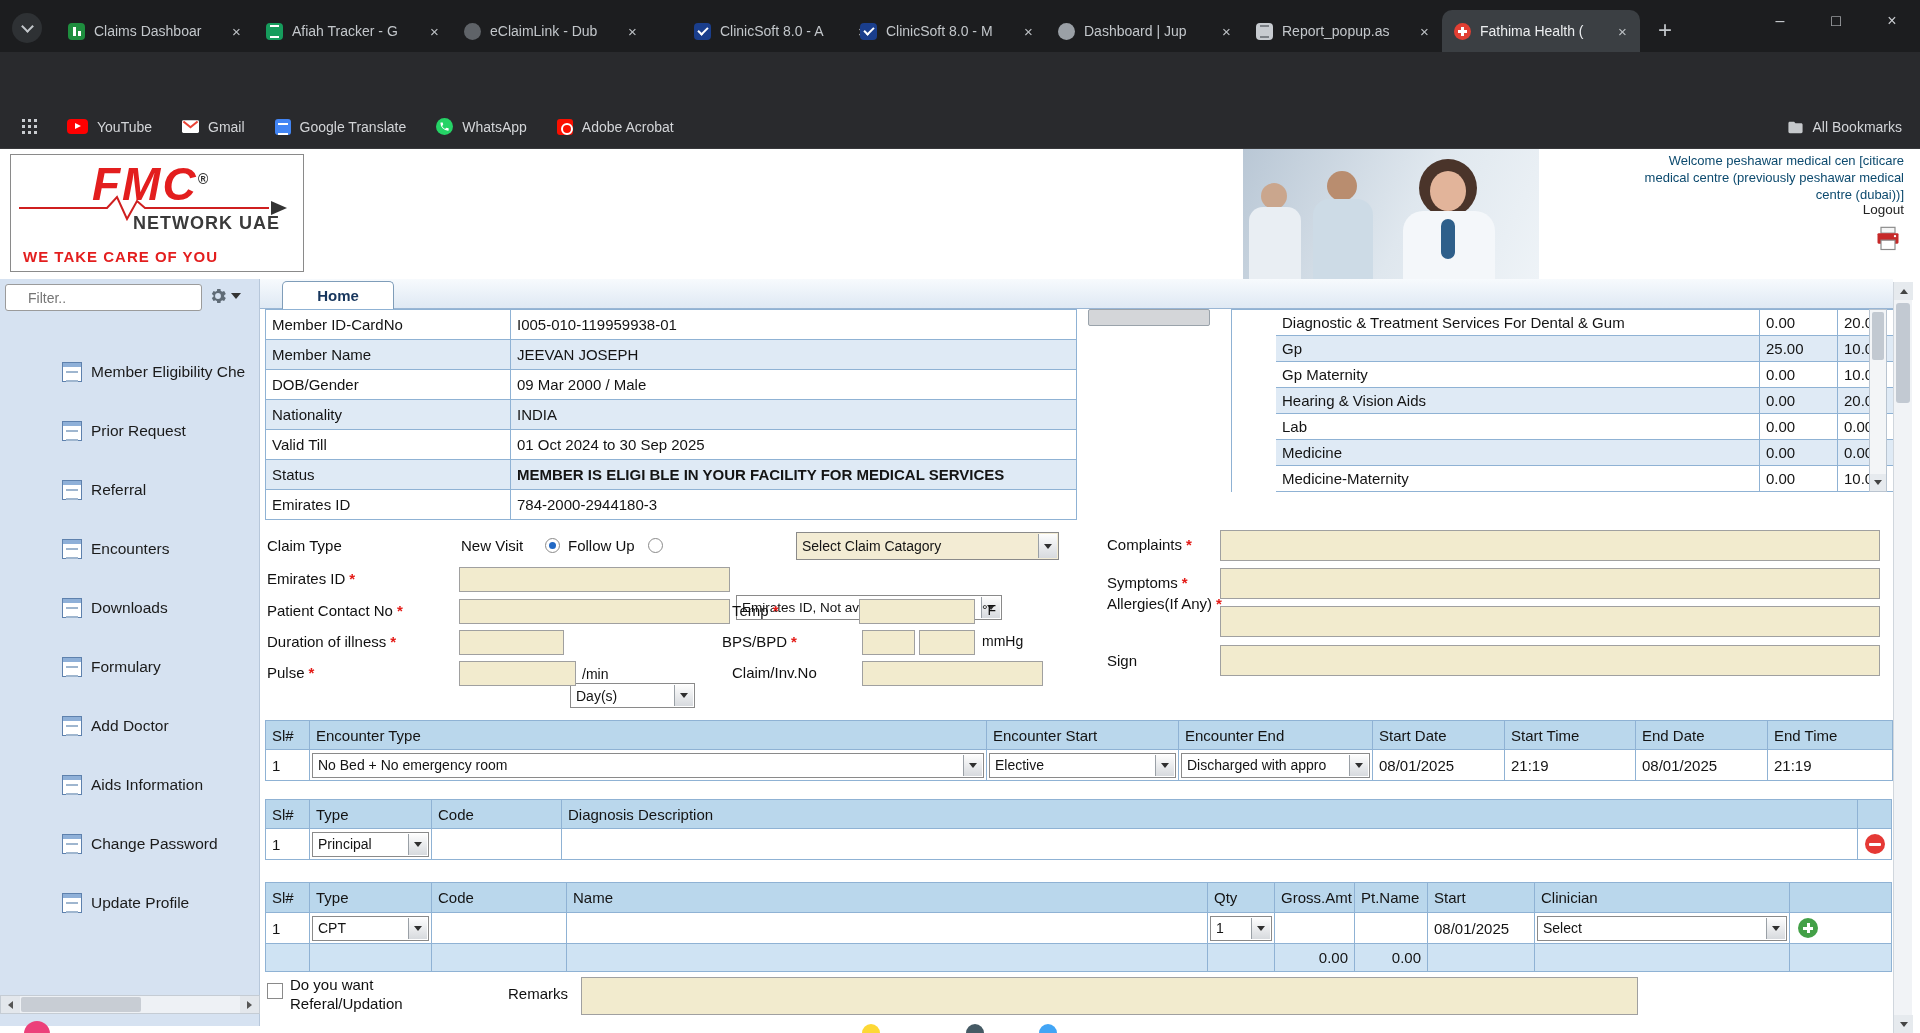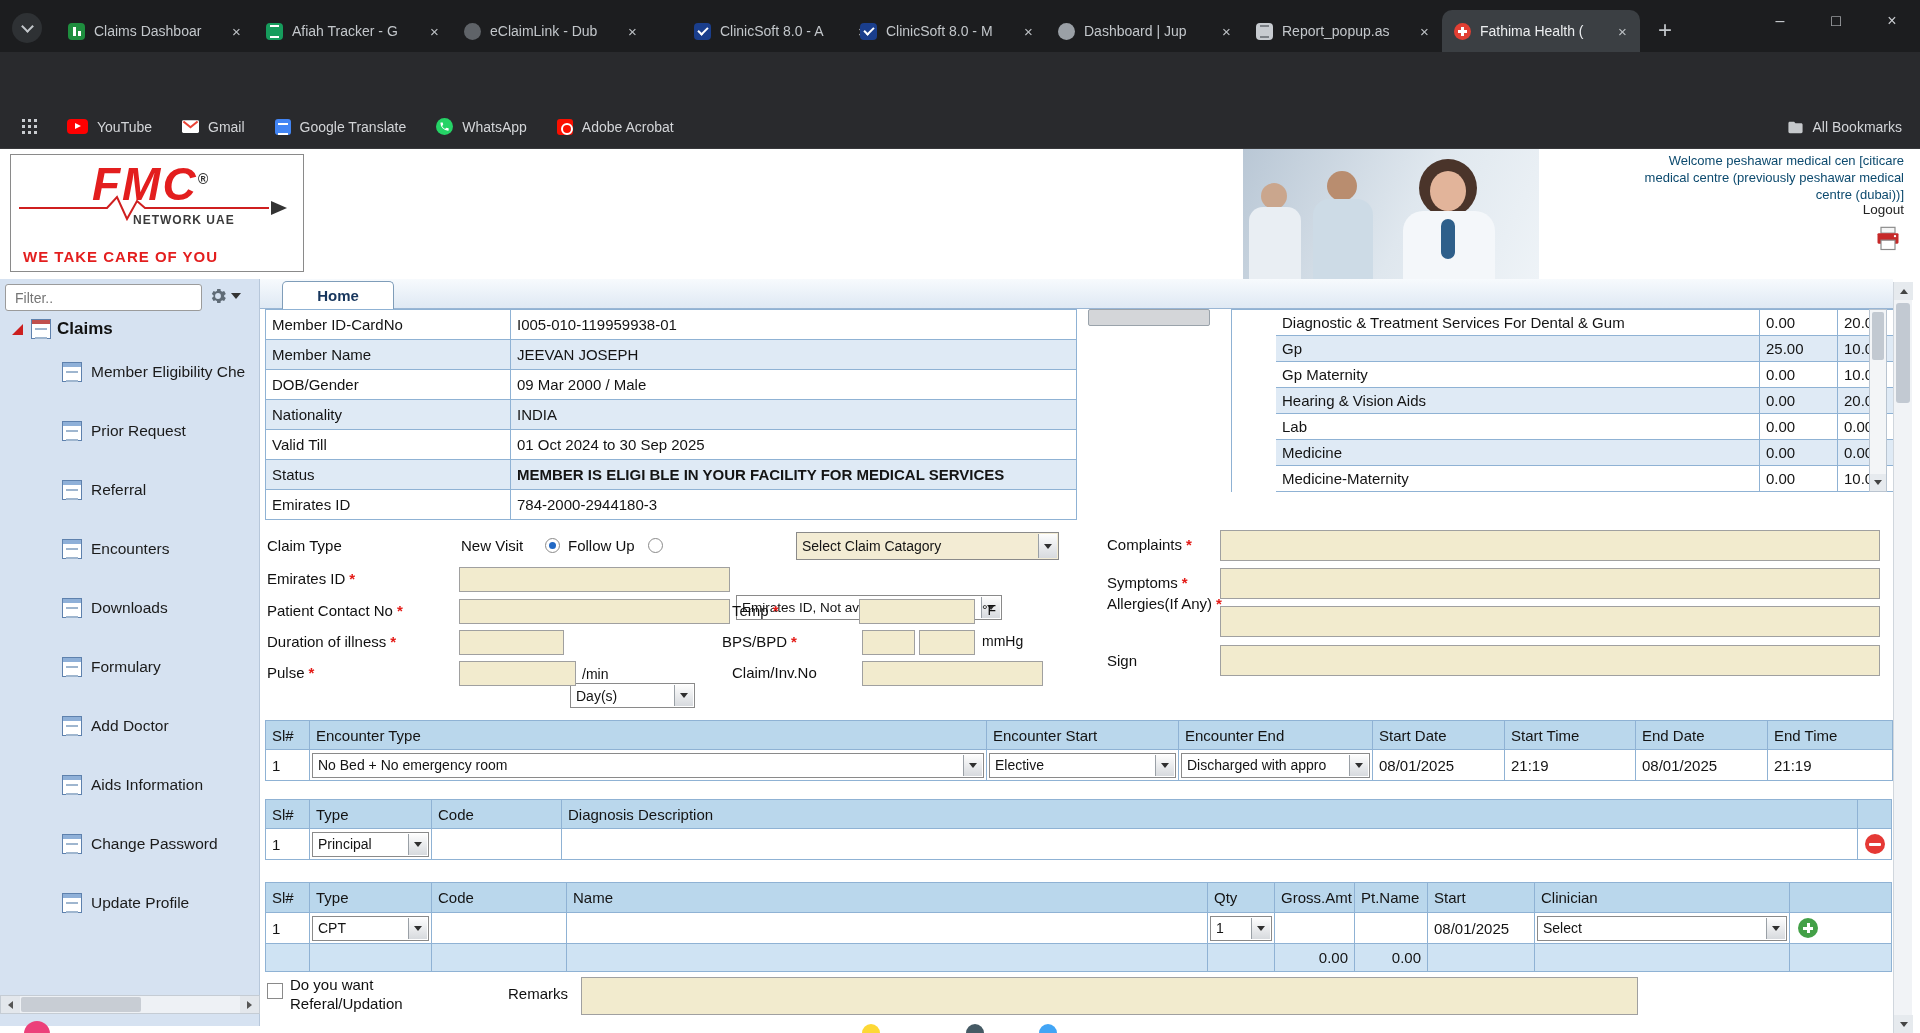--- a/index.html
+++ b/index.html
@@ -43,30 +43,30 @@
   .wa { width:17px; height:17px; background:#25d366; border-radius:50%; display:flex; align-items:center; justify-content:center; }
   .acr { width:16px; height:16px; background:#fa0f00; border-radius:3px; position:relative; }
   .acr::after { content:""; position:absolute; left:4px; top:4px; width:8px; height:8px; border:2px solid #fff; border-radius:50%; }
   .allbk { position:absolute; right:18px; top:0; height:44px; display:inline-flex; align-items:center; gap:9px; }
 
   
   #siteheader { position:absolute; left:0; top:149px; width:1920px; height:130px; background:#fff; }
   .logobox { position:absolute; left:10px; top:5px; width:294px; height:118px; border:1px solid #8a8a8a; background:#fff; }
   .fmc { position:absolute; left:66px; top:2px; font-size:46px; font-weight:bold; font-style:italic; color:#e31e1e; letter-spacing:2px;margin-left:15px; }
   .fmc sup { font-size:14px; color:#333; }
-  .netuae { position:absolute; left:122px; top:58px; font-size:12px; font-weight:bold; color:#3a3a3a; letter-spacing:1px; }
+  .netuae { position:absolute; left:122px; top:58px; font-size:18px; font-weight:bold; color:#3a3a3a; letter-spacing:1px; }
   .tagline { position:absolute; left:12px; bottom:6px; font-size:15px; font-weight:bold; color:#e31e1e; letter-spacing:1px; }
   .photo { position:absolute; left:1243px; top:0; width:296px; height:130px; background:linear-gradient(115deg,#b9c7d5 0%,#dfe7ee 55%,#eef3f7 100%); overflow:hidden; }
   .welcome { position:absolute; right:16px; top:3px; width:278px; text-align:right; font-size:13px; line-height:17px; color:#0c4a6e; }
   .logout { position:absolute; right:16px; top:53px; font-size:13.5px; color:#222; }
   .printer { position:absolute; right:18px; top:76px; width:28px; height:28px; }
 
   
   #sidebar { position:absolute; left:0; top:279px; width:260px; height:747px; background:#d6e2f1; border-right:1px solid #b7c7da; }
-  .flt { position:absolute; left:5px; top:5px; width:197px; height:27px; border:1px solid #9b9b9b; border-radius:3px; padding:0 9px; font-size:14px; background:#fff; color:#333; font-family:inherit; }
+  .flt { position:absolute; left:5px; top:5px; width:197px; height:27px; border:1px solid #9b9b9b; border-radius:3px; padding:0 22px; font-size:14px; background:#fff; color:#333; font-family:inherit; }
   .gearbtn { position:absolute; left:208px; top:7px; display:flex; align-items:center; gap:3px; }
   .tridn { width:0; height:0; border-left:5px solid transparent; border-right:5px solid transparent; border-top:6px solid #333; }
   .claimshdr { position:absolute; left:0; top:33px; width:260px; height:34px; display:flex; align-items:center; }
   .exp { width:0; height:0; border-left:11px solid transparent; border-bottom:11px solid #cc1f1f; margin:0 8px 0 12px; }
   .sic { width:20px; height:20px; background:#fff; border:1px solid #5e81ad; position:relative; flex:none; }
   .sic::before { content:""; position:absolute; left:0; right:0; top:0; height:4px; background:#8fb0d8; }
   .sic::after { content:""; position:absolute; left:3px; right:3px; top:8px; height:7px; border-top:2px solid #9fb6cf; border-bottom:2px solid #9fb6cf; }
   .sic.red::before { background:#c0504d; }
   .claimshdr .cap { font-size:17px; font-weight:bold; color:#111; margin-left:6px; }
   .sbi { position:absolute; left:62px; width:196px; height:34px; display:flex; align-items:center; gap:9px; font-size:15.5px; color:#1b1b1b; white-space:nowrap; overflow:hidden; }
@@ -281,25 +281,20 @@
         </svg></div>
   </div>
 
   <div id="sidebar">
     <input class="flt" placeholder="Filter.." style="">
     <div class="gearbtn">
       <svg width="20" height="20" viewBox="0 0 24 24">
           <path fill="#5f6b76" d="M19.4 13a7.5 7.5 0 0 0 0-2l2-1.5-2-3.5-2.4 1a7.5 7.5 0 0 0-1.7-1L15 3.5h-4l-.3 2.5a7.5 7.5 0 0 0-1.7 1l-2.4-1-2 3.5L6.6 11a7.5 7.5 0 0 0 0 2l-2 1.5 2 3.5 2.4-1a7.5 7.5 0 0 0 1.7 1l.3 2.5h4l.3-2.5a7.5 7.5 0 0 0 1.7-1l2.4 1 2-3.5-2-1.5zM12 15.5a3.5 3.5 0 1 1 0-7 3.5 3.5 0 0 1 0 7z"></path>
         </svg>
       <span class="tridn"></span>
-    </div>
-    <div class="claimshdr">
-      <span class="exp"></span>
-      <span class="sic red"></span>
-      <span class="cap">Claims</span>
     </div>
     <div class="sbi" style="top:76px">
         <span class="sic"></span>
         <span>Member Eligibility Che</span>
       </div>
     <div class="sbi" style="top:135px">
         <span class="sic"></span>
         <span>Prior Request</span>
       </div>
     <div class="sbi" style="top:194px">

